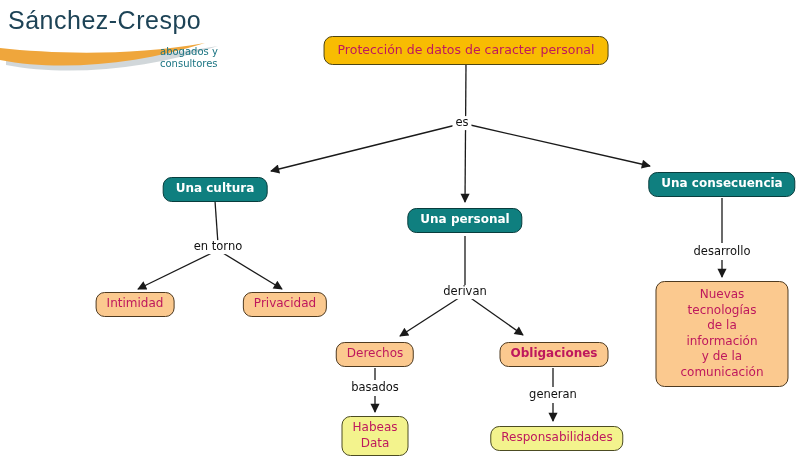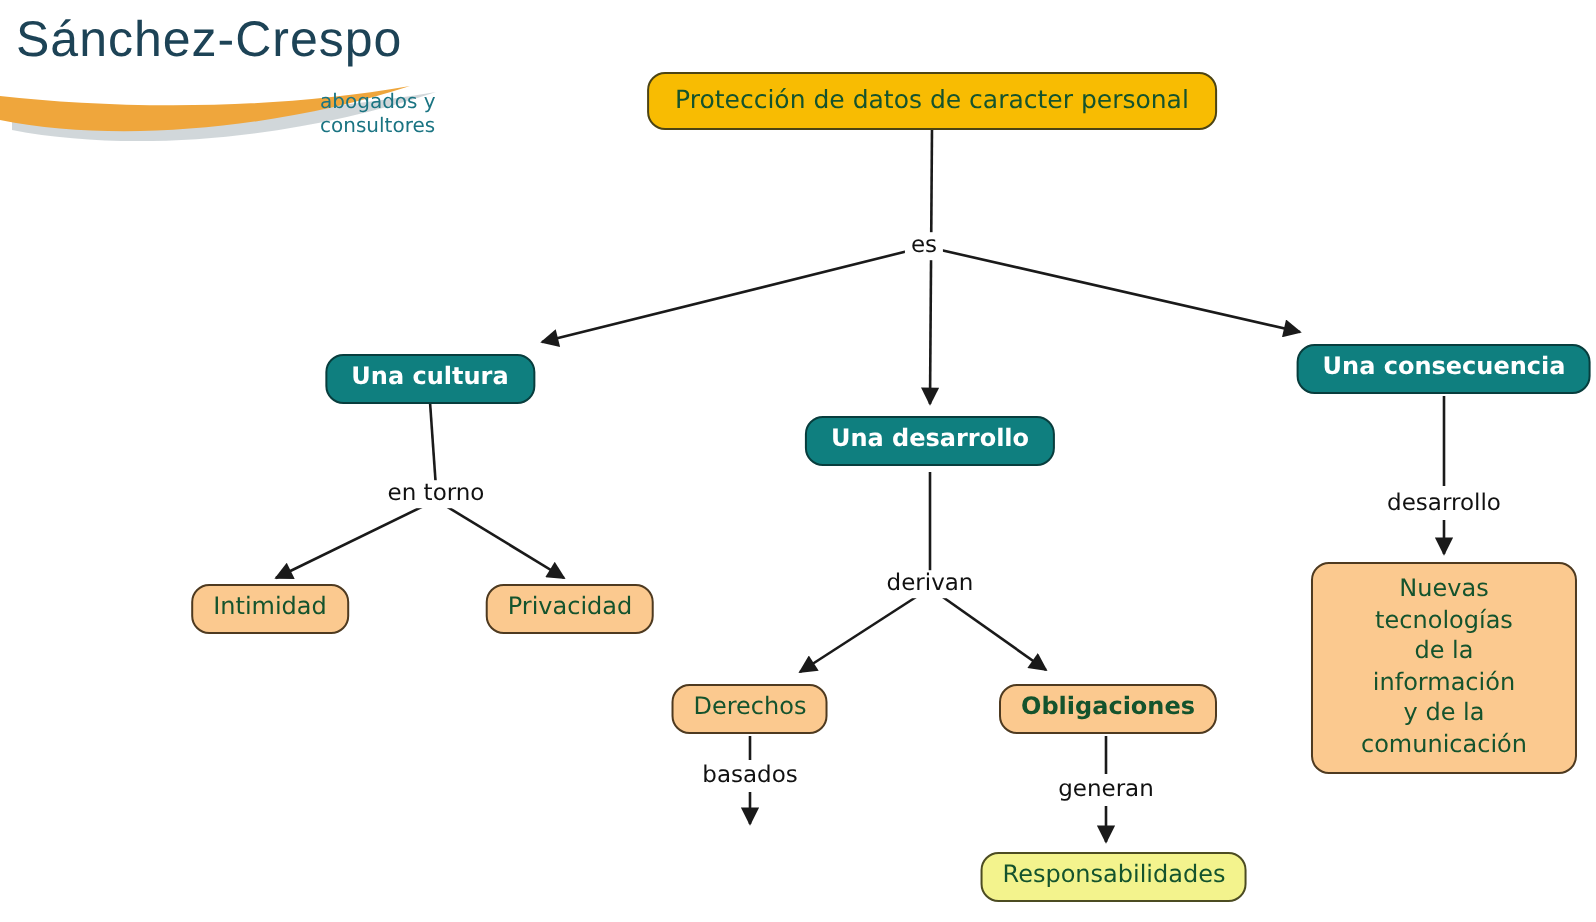--- a/index.html
+++ b/index.html
@@ -5,21 +5,21 @@
   html,body { margin:0; padding:0; background:#fff; }
   #stage {
     position:relative; width:798px; height:461px; background:#ffffff;
     font-family:"DejaVu Sans","Liberation Sans",sans-serif; overflow:hidden;
   }
   #edges { position:absolute; left:0; top:0; width:798px; height:461px; }
 
   .node {
     position:absolute; transform:translateX(-50%);
     white-space:nowrap; border:1.5px solid #44401e; border-radius:9px;
-    padding:3px 10px 4px; font-size:12px; color:#14532d; text-align:center;
+    padding:3px 10px 4px; font-size:12px; color:#be185d; text-align:center;
     box-sizing:border-box; line-height:1.3;
   }
   .node.gold  { background:#F8BC02; border-color:#4c4414; font-size:12.5px; padding:5px 13px 6px; }
   .node.teal  { background:#0F7F7F; border-color:#083d3d; color:#ffffff; font-weight:bold; padding:3px 12px 4px; }
   .node.peach { background:#FBC98F; border-color:#4e3a20; }
   .node.yellow{ background:#F3F38D; border-color:#4c4c22; }
   .node.multiline { white-space:pre-line; }
 
   .link-label {
     position:absolute; transform:translate(-50%,-50%);
@@ -93,32 +93,34 @@
   <div class="link-label" style="left:218px; top:247px;">en torno</div>
   <div class="link-label" style="left:465px; top:292px;">derivan</div>
   <div class="link-label" style="left:375px; top:388px;">basados</div>
   <div class="link-label" style="left:553px; top:395px;">generan</div>
   <div class="link-label" style="left:722px; top:252px;">desarrollo</div>
 
   <div class="node gold" style="left:466px; top:36px;">Protección de datos de caracter personal</div>
 
   <div class="node teal" style="left:215px; top:177px;">Una cultura</div>
 
-  <div class="node teal" style="left:465px; top:208px;">Una desarrollo</div>
+  <div class="node teal" style="left:465px; top:208px;">Una personal</div>
 
   <div class="node teal" style="left:722px; top:172px;">Una consecuencia</div>
 
   <div class="node peach" style="left:285px; top:292px;">Privacidad</div>
 
   <div class="node peach" style="left:135px; top:292px;">Intimidad</div>
 
   <div class="node peach" style="left:375px; top:342px;">Derechos</div>
 
   <div class="node peach" style="left:554px; top:342px;font-weight:bold;">Obligaciones</div>
 
+  <div class="node yellow multiline" style="left:375px; top:416px;">Habeas
+Data</div>
 
   <div class="node yellow" style="left:557px; top:426px;">Responsabilidades</div>
 
   <div class="node peach multiline" style="left:722px; top:281px; padding:5px 24px;text-align:center;">Nuevas
 tecnologías
 de la información
 y de la comunicación</div>
 
 </div>
 

